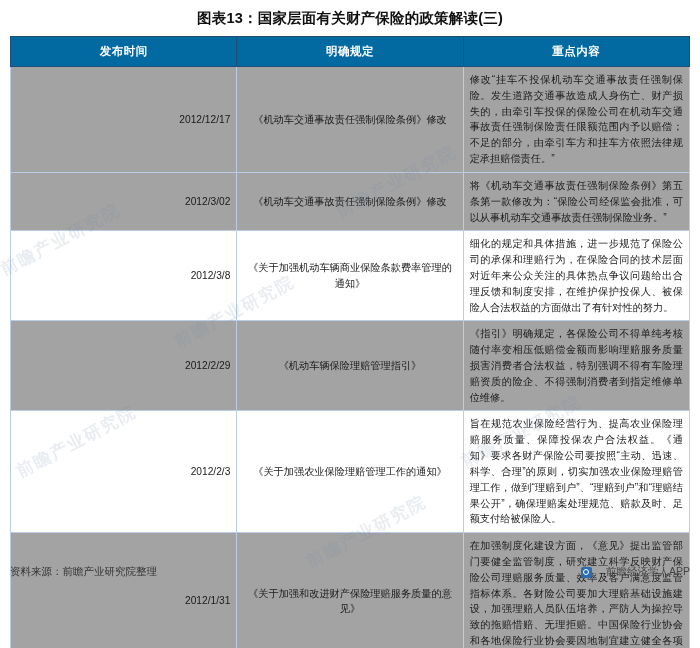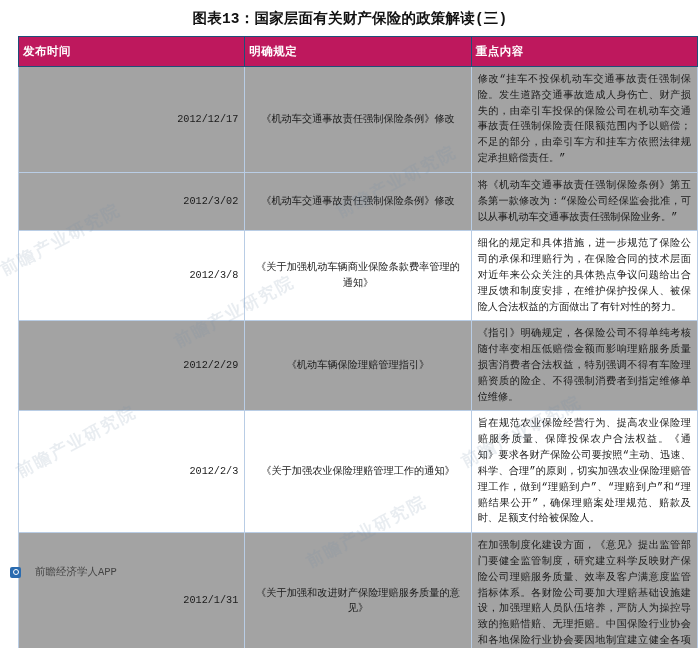--- a/index.html
+++ b/index.html
@@ -13,45 +13,44 @@
     font-family: "Liberation Sans", sans-serif;
     color: #1a1a1a;
     position: relative;
     overflow: hidden;
   }
   .page {
     width: 700px;
     height: 587px;
     position: relative;
     box-sizing: border-box;
-    padding: 0 18px;
-    font-family: Liberation Mono, monospace;
+    padding: 0 10px;
   }
   .title {
     text-align: center;
     font-size: 14.5px;
     font-weight: bold;
     color: #111111;
     padding: 9px 0 8px 0;
     letter-spacing: 0.2px;
   }
   table.policy-table {
     width: 680px;
     border-collapse: collapse;
     table-layout: fixed;
     margin: 0 auto;
   }
   table.policy-table th {
-    background: #be185d;
+    background: #0369a1;
     color: #ffffff;
     font-size: 11.5px;
     font-weight: bold;
     padding: 7px 4px;
     border: 1px solid #1f4e79;
-    text-align: left;
+    text-align: center;
     letter-spacing: 0.5px;
   }
   table.policy-table td {
     border: 1px solid #b9cde5;
     font-size: 10.2px;
     line-height: 1.55;
     vertical-align: middle;
     padding: 5px 6px;
     color: #1a1a1a;
   }
@@ -174,20 +173,21 @@
       <tr class="row-even">
         <td class="col-date">2012/1/31</td>
         <td class="col-name">《关于加强和改进财产保险理赔服务质量的意见》</td>
         <td class="col-content">在加强制度化建设方面，《意见》提出监管部门要健全监管制度，研究建立科学反映财产保险公司理赔服务质量、效率及客户满意度监管指标体系。各财险公司要加大理赔基础设施建设，加强理赔人员队伍培养，严防人为操控导致的拖赔惜赔、无理拒赔。中国保险行业协会和各地保险行业协会要因地制宜建立健全各项理赔自律性管理制度。</td>
       </tr>
 
     </tbody>
   </table>
 
   <div class="footer">
+    <div>资料来源：前瞻产业研究院整理</div>
     <div class="footer-right">
       <span class="brand-mark"></span>
       <span>前瞻经济学人APP</span>
     </div>
   </div>
 
   <div class="wm wm1">前瞻产业研究院</div>
   <div class="wm wm2">前瞻产业研究院</div>
   <div class="wm wm3">前瞻产业研究院</div>
   <div class="wm wm4">前瞻产业研究院</div>

